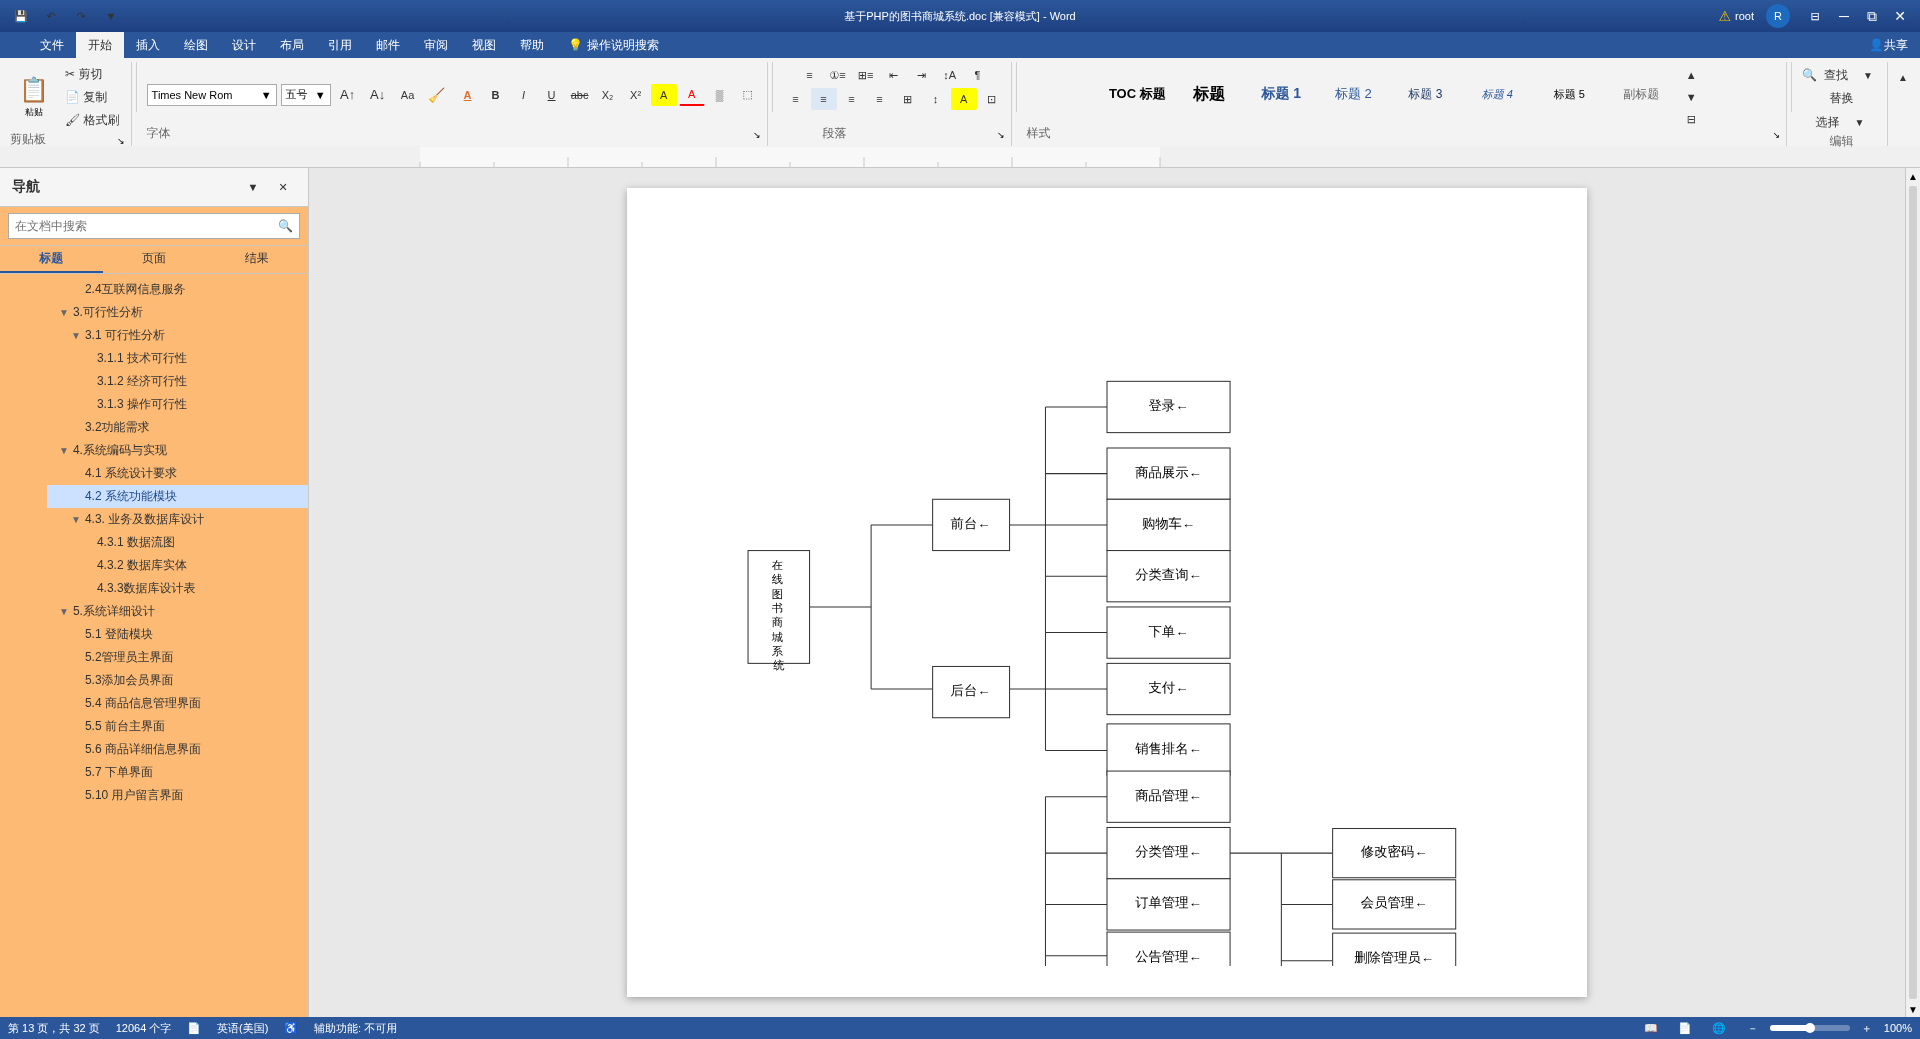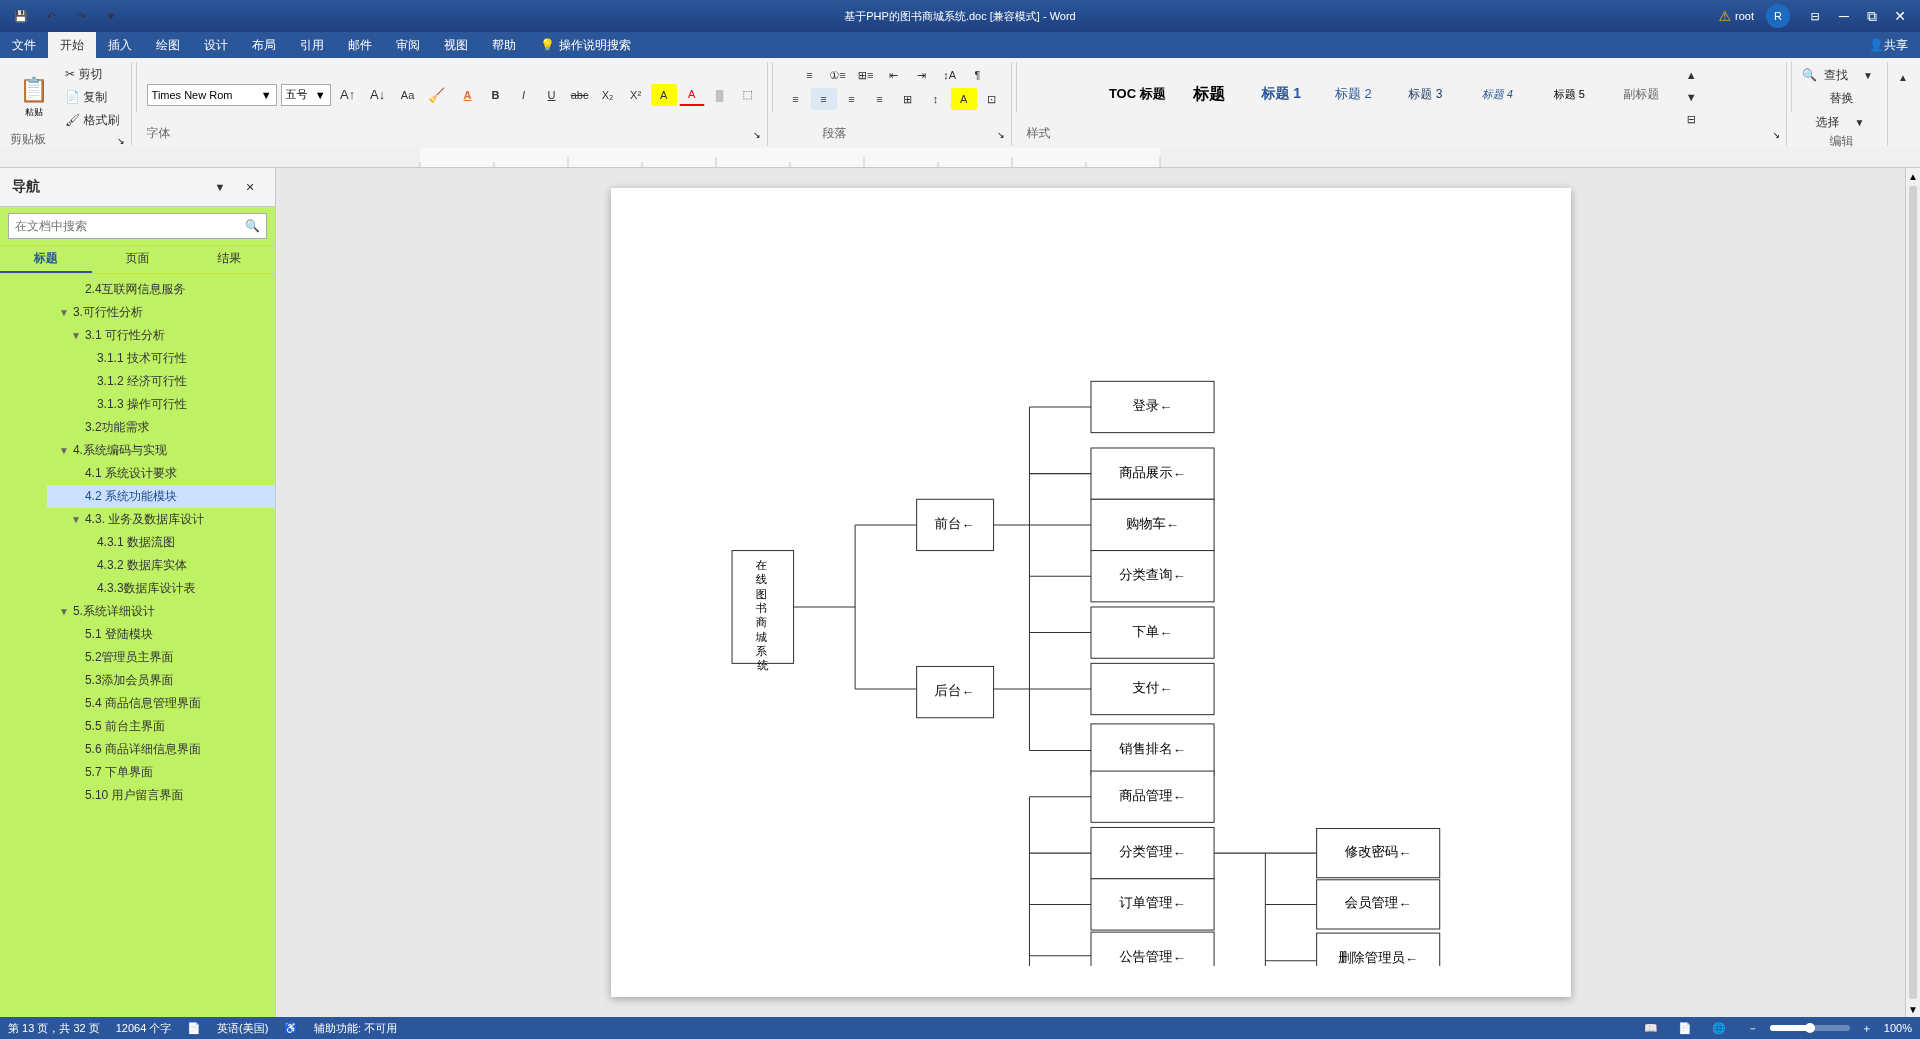--- a/index.html
+++ b/index.html
@@ -31,20 +31,21 @@
     .title-btn {
       width: 24px; height: 24px;
       display: flex; align-items: center; justify-content: center;
       color: white; font-size: 14px; cursor: pointer;
       border-radius: 2px;
     }
     #ribbon-tabs {
       display: flex;
       background: #2b579a;
       height: 26px;
+      padding-left: 28px;
     }
     .ribbon-tab {
       color: white;
       font-size: 12px;
       padding: 4px 12px;
       cursor: pointer;
       display: flex; align-items: center;
     }
     .ribbon-tab.active {
       background: #f3f3f3;
@@ -133,22 +134,22 @@
 
     
     #main-area {
       display: flex;
       height: calc(1039px - 32px - 22px - 26px - 88px - 22px - 22px);
       background: #e8e8e8;
     }
 
     
     #nav-panel {
-      width: 276px;
-      background: #bef264;
+      width: 309px;
+      background: #fdba74;
       border-right: 1px solid #c8c8c8;
       display: flex;
       flex-direction: column;
     }
     #nav-header {
       display: flex;
       align-items: center;
       justify-content: space-between;
       padding: 8px 12px;
       border-bottom: 1px solid #c8c8c8;

